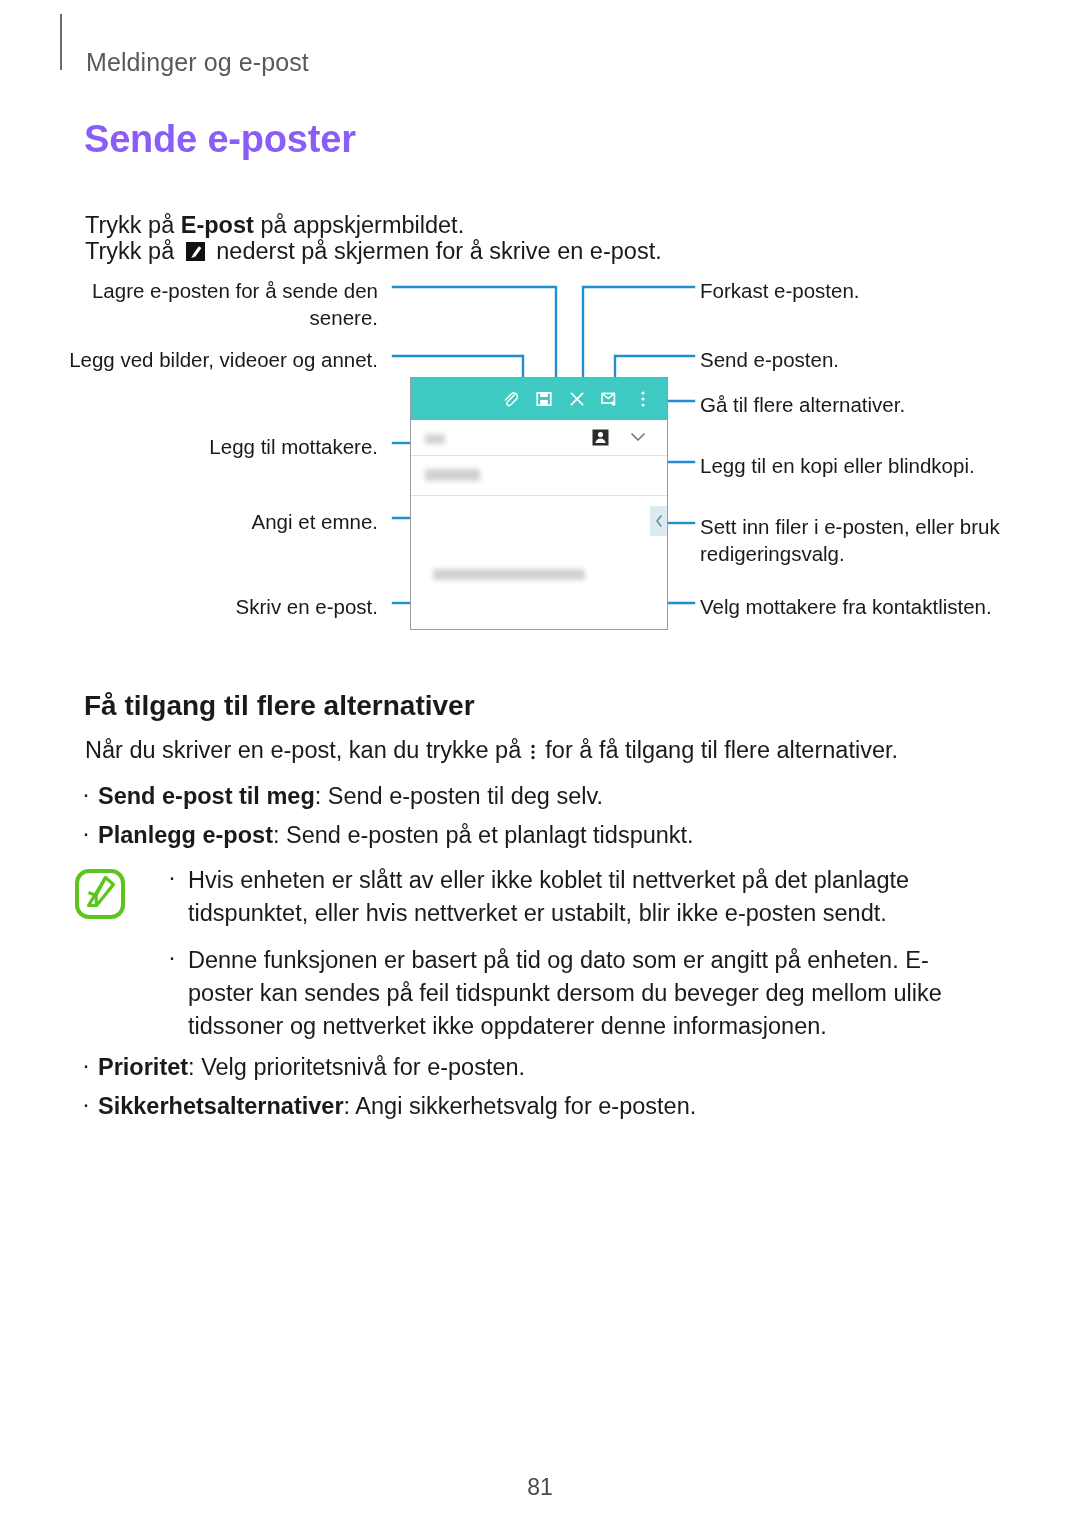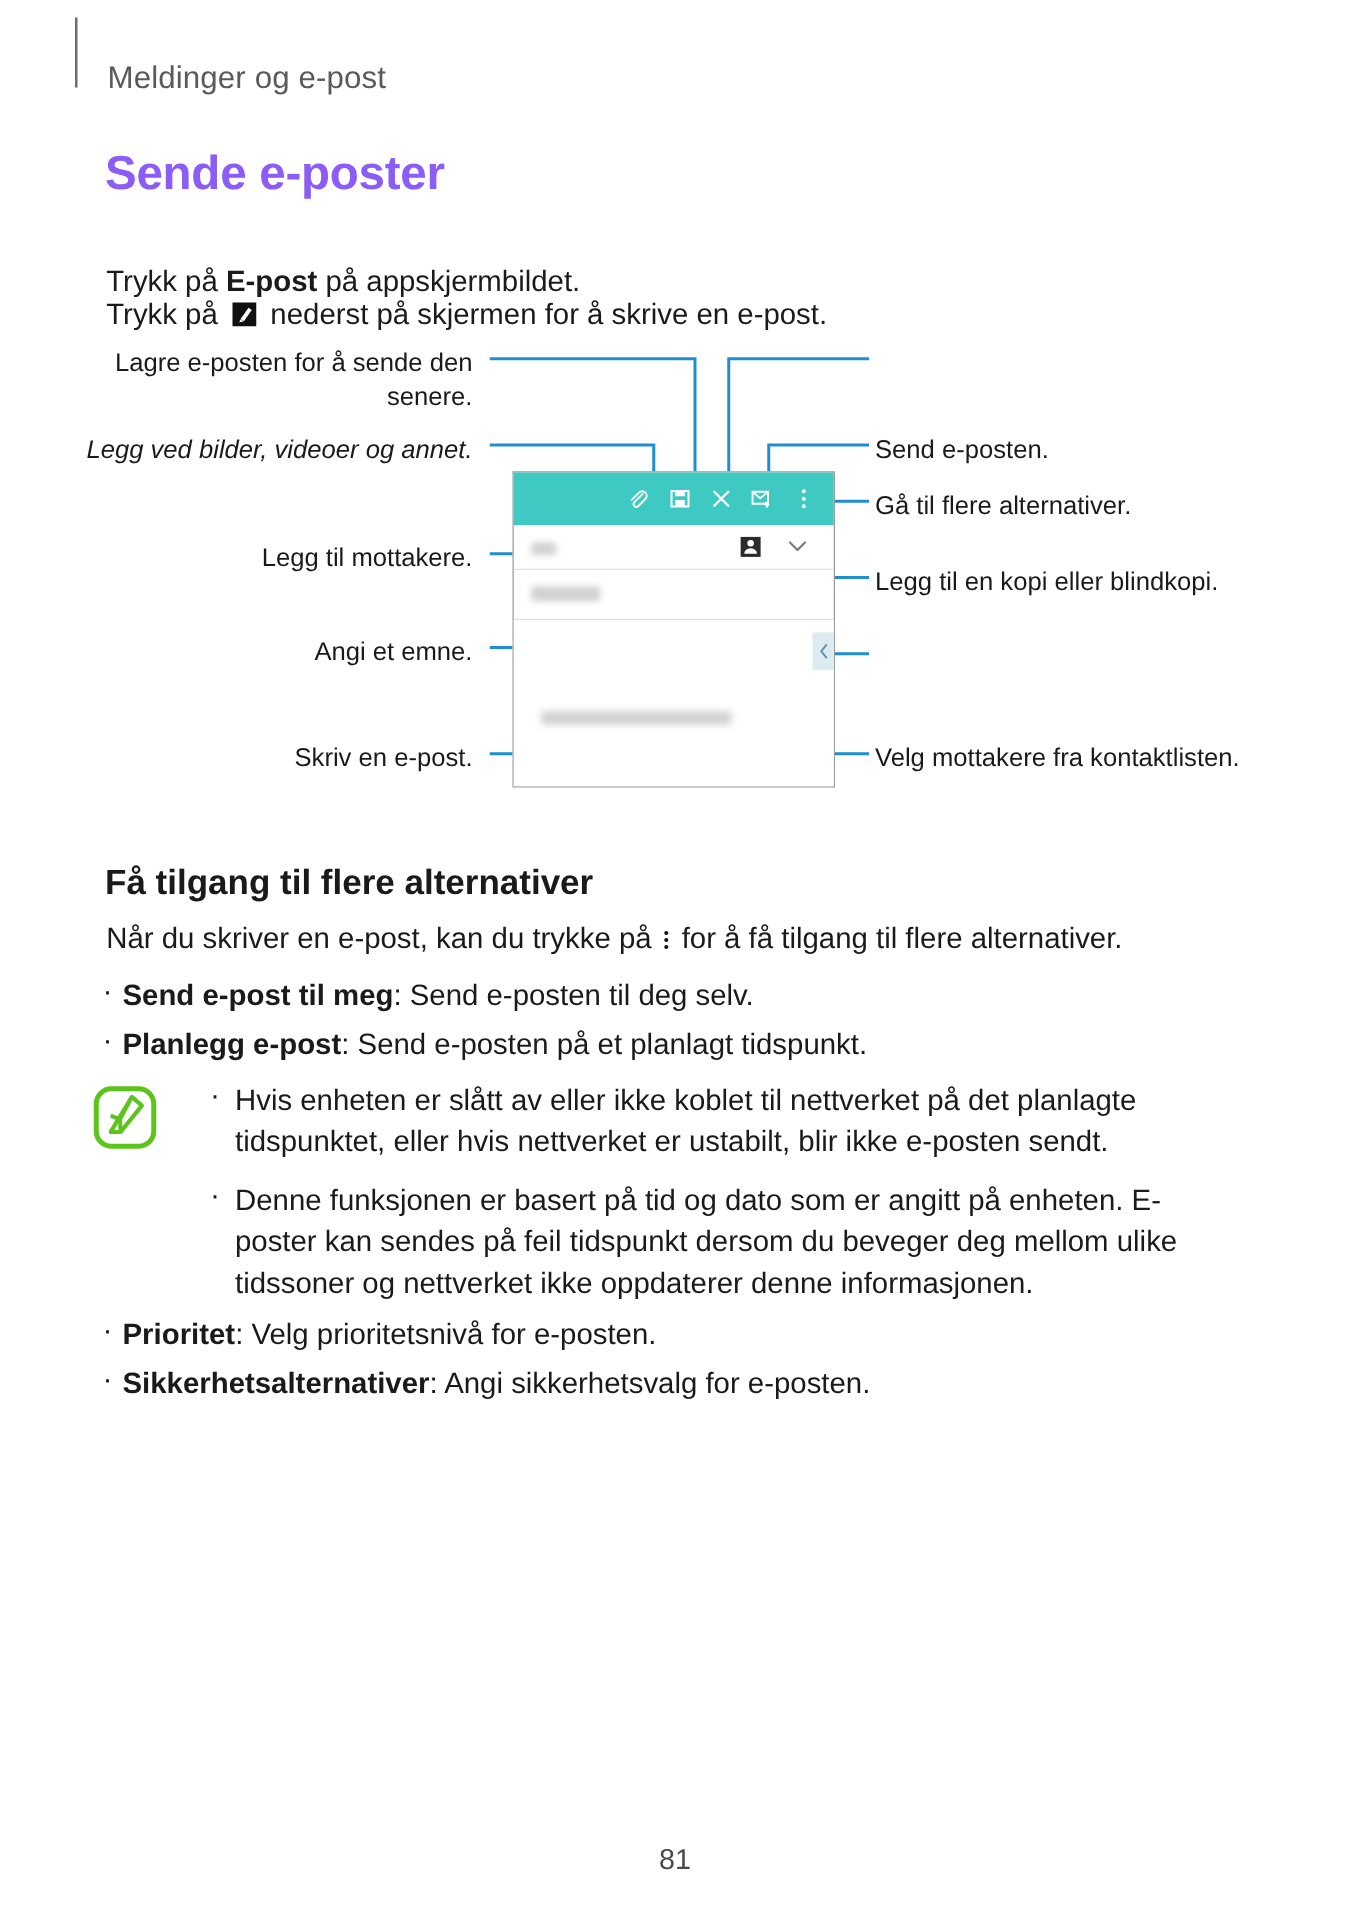--- a/index.html
+++ b/index.html
@@ -87,21 +87,21 @@
     position: absolute;
     font-size: 20.5px;
     color: #1a1a1a;
     line-height: 27px;
   }
   .callout.right { text-align: left; }
   .callout.left  { text-align: right; }
 
   
   .c-save      { right: 702px; top: 12px;  width: 320px; }
-  .c-attach    { right: 702px; top: 81px;  width: 320px; font-style: italic; }
+  .c-attach    { right: 702px; top: 81px;  width: 320px; }
   .c-recip     { right: 702px; top: 168px; width: 320px; }
   .c-subject   { right: 702px; top: 243px; width: 320px; }
   .c-body      { right: 702px; top: 328px; width: 320px; }
 
   
   .c-discard   { left: 700px; top: 12px;  width: 340px; }
   .c-send      { left: 700px; top: 81px;  width: 340px; }
   .c-more      { left: 700px; top: 126px; width: 340px; }
   .c-cc        { left: 700px; top: 187px; width: 350px; }
   .c-insert    { left: 700px; top: 248px; width: 300px; }
@@ -395,23 +395,25 @@
       </div>
     </div>
   </div>
 
   <div class="callout left c-save">Lagre e-posten for å sende den senere.</div>
   <div class="callout left c-attach">Legg ved bilder, videoer og annet.</div>
   <div class="callout left c-recip">Legg til mottakere.</div>
   <div class="callout left c-subject">Angi et emne.</div>
   <div class="callout left c-body">Skriv en e-post.</div>
 
+  <div class="callout right c-discard">Forkast e-posten.</div>
   <div class="callout right c-send">Send e-posten.</div>
   <div class="callout right c-more">Gå til flere alternativer.</div>
   <div class="callout right c-cc">Legg til en kopi eller blindkopi.</div>
+  <div class="callout right c-insert">Sett inn filer i e-posten, eller bruk redigeringsvalg.</div>
   <div class="callout right c-contacts">Velg mottakere fra kontaktlisten.</div>
 </div>
 
 <div class="section-title">Få tilgang til flere alternativer</div>
 
 <div class="para"><span>Når du skriver en e-post, kan du trykke på </span><span class="dots-glyph"><svg width="6" height="18" viewBox="0 0 6 18">
         <circle cx="3" cy="3.4" r="1.6" fill="#111"></circle>
         <circle cx="3" cy="9" r="1.6" fill="#111"></circle>
         <circle cx="3" cy="14.6" r="1.6" fill="#111"></circle>
       </svg></span><span> for å få tilgang til flere alternativer.</span></div>

